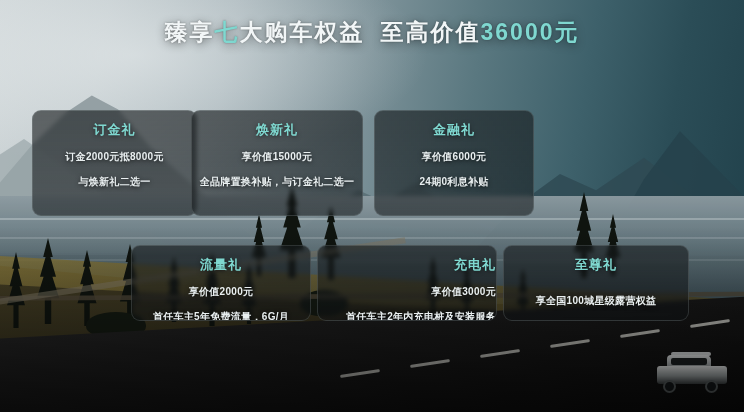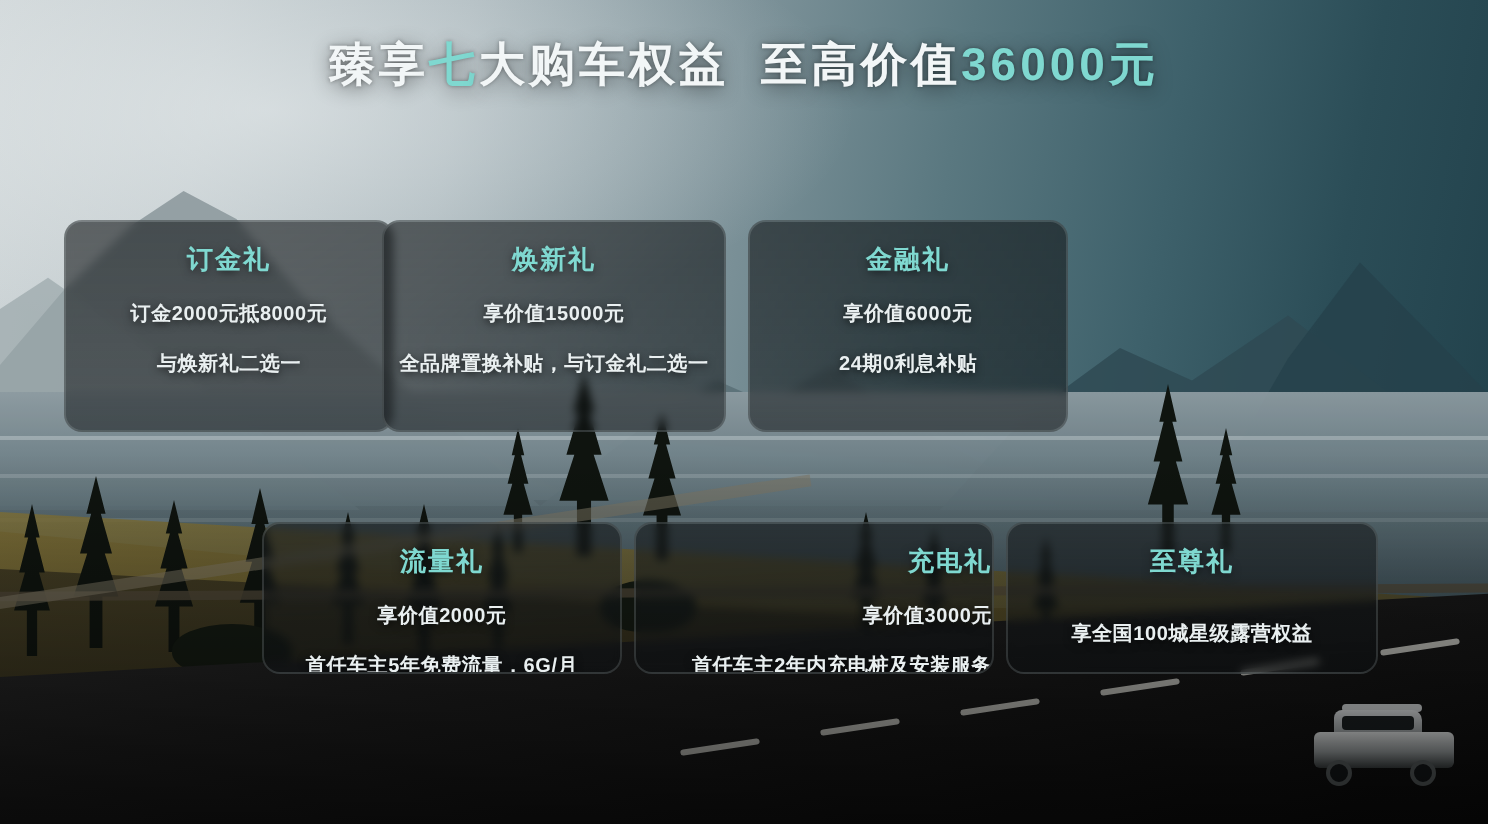--- a/index.html
+++ b/index.html
@@ -190,21 +190,21 @@
   }
 
   
   .r1 { top:110px; height:106px; }
   .c1 { left:32px;  width:165px; }
   .c2 { left:191px; width:172px; }
   .c3 { left:374px; width:160px; }
   .c4 { left:541px; width:184px; }
 
   
-  .r2 { top:245px; height:76px;margin-top:16px; }
+  .r2 { top:245px; height:76px; }
   .c5 { left:131px; width:180px; }
   .c6 { left:317px; width:180px;text-align:right; }
   .c7 { left:503px; width:186px; }
 
   .c7 .card-line { margin-top:20px; }
 
   
   .watermark {
     position:absolute; right:12px; bottom:8px;
     font-size:15px; font-weight:bold; letter-spacing:3px;

